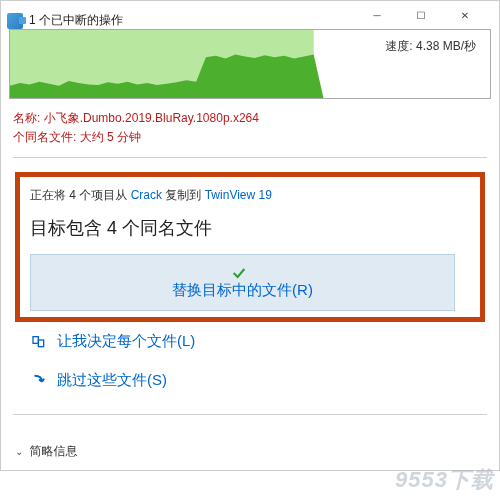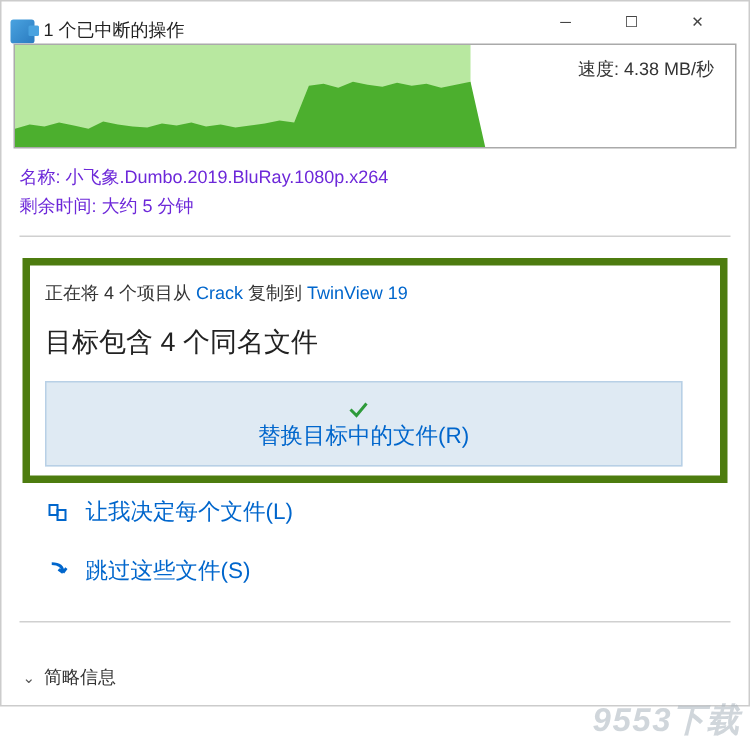--- a/index.html
+++ b/index.html
@@ -7,23 +7,23 @@
   .window { width: 100%; border: 1px solid #ccc; }
   .titlebar { display: flex; align-items: flex-end; height: 28px; padding: 0 12px 0 6px; }
   .title-icon { width: 16px; height: 16px; background: linear-gradient(135deg,#4aa3e0,#2a7bc0); border-radius: 2px; position: relative; margin-right: 6px; }
   .title-icon::after { content:""; position:absolute; right:-3px; top:4px; width:7px; height:7px; background:#4aa3e0; border-radius: 1px; }
   .titlebar-text { font-size: 12px; color: #222; flex: 1; }
   .win-controls { display: flex; }
   .win-btn { width: 44px; height: 28px; display: flex; align-items: center; justify-content: center; font-size: 10px; color: #444; cursor: pointer; }
   .speed-row { display: flex; justify-content: flex-end; padding: 4px 10px; font-size: 12px; color: #333; align-items: center; }
   .chart-area { position: relative; height: 70px; margin: 0 8px 6px 8px; border: 1px solid #aaa; background: #fff; overflow: hidden; }
   .chart-area svg { position: absolute; top:0; left:0; width:100%; height:100%; }
-  .info-block { padding: 4px 28px 10px 12px; font-size: 12px; color: #6d28d9; line-height: 1.6; }
+  .info-block { padding: 4px 28px 10px 12px; font-size: 12px; color: #b91c1c; line-height: 1.6; }
   .divider { border: none; border-top: 1px solid #d0d0d0; margin: 0 12px; }
-  .red-frame { border: 5px solid #4d7c0f; margin: 14px 14px 0 14px; padding: 10px 25px 6px 10px; }
+  .red-frame { border: 5px solid #c2410c; margin: 14px 14px 0 14px; padding: 10px 25px 6px 10px; }
   .copy-line { font-size: 12px; color: #333; }
   .link { color: #0066cc; }
   .headline { font-size: 18px; color: #222; margin: 12px 0 14px 0; }
   .option { padding: 10px 6px; font-size: 15px; color: #0066cc; display: flex; align-items: center; cursor:pointer; }
   .option .icn { width: 20px; display:inline-flex; justify-content:center; margin-right: 8px; }
   .option.selected { background: #dfeaf3; border: 1px solid #b8d0e6; flex-direction: column; }
   .option .check svg { width:16px; height:16px; }
   .option .skip svg { width:18px; height:18px; }
   .option .ask svg { width:16px; height:16px; }
   .options-outer { padding: 0 22px; }
@@ -57,21 +57,21 @@
     <span>速度:</span>&nbsp;
     <span>4.38 MB/秒</span>
   </div>
 
   <div class="info-block">
     <div>
       <span>名称:</span>
       <span>小飞象.Dumbo.2019.BluRay.1080p.x264</span>
     </div>
     <div>
-      <span>剩余时间:</span>
+      <span>个同名文件:</span>
       <span>大约 5 分钟</span>
     </div>
   </div>
 
   <hr class="divider">
 
   <div class="red-frame">
     <div class="copy-line">
       <span>正在将 4 个项目从 </span><span class="link">Crack</span><span> 复制到 </span><span class="link">TwinView 19</span>
     </div>

